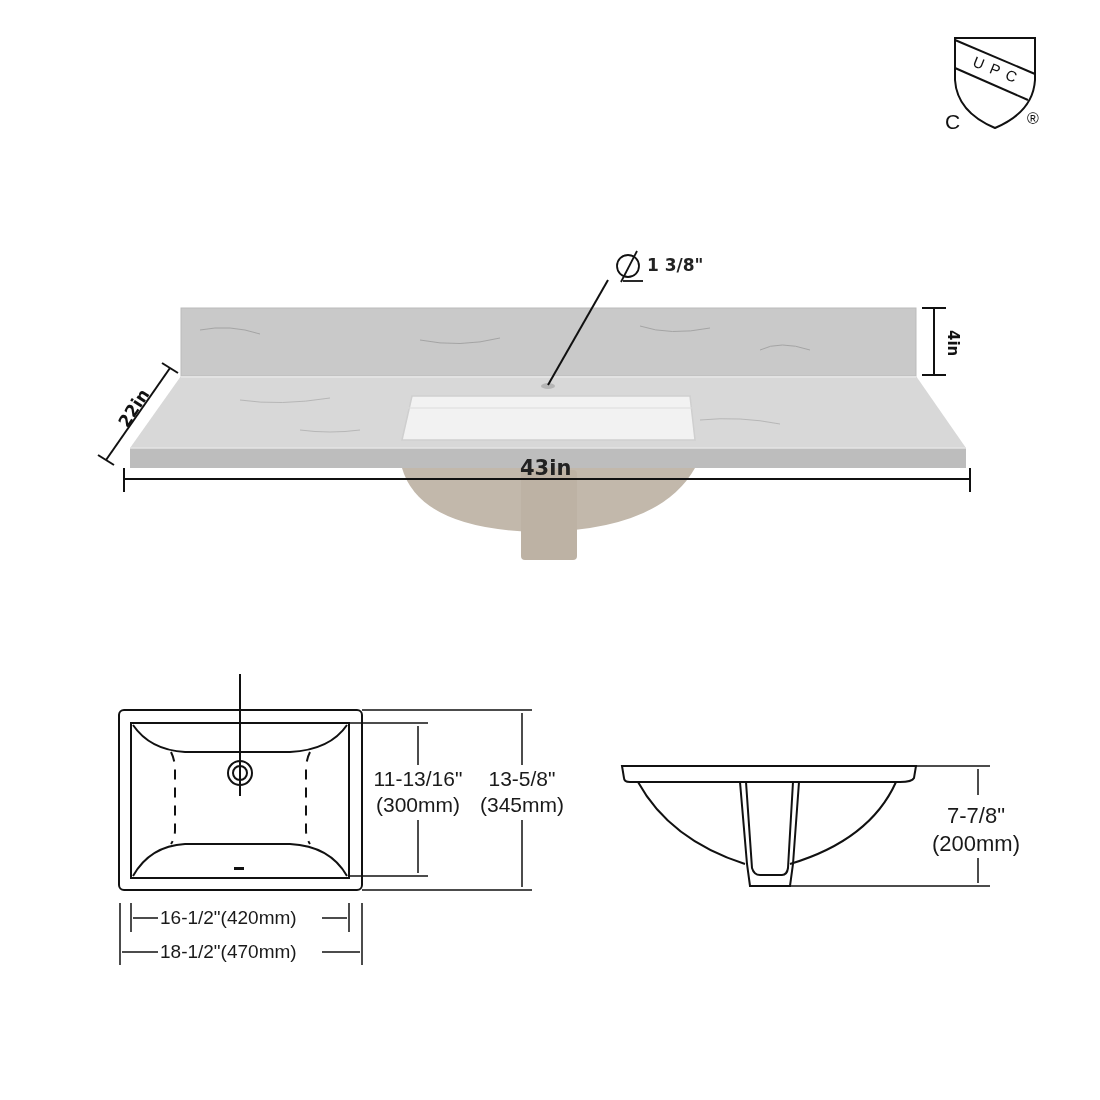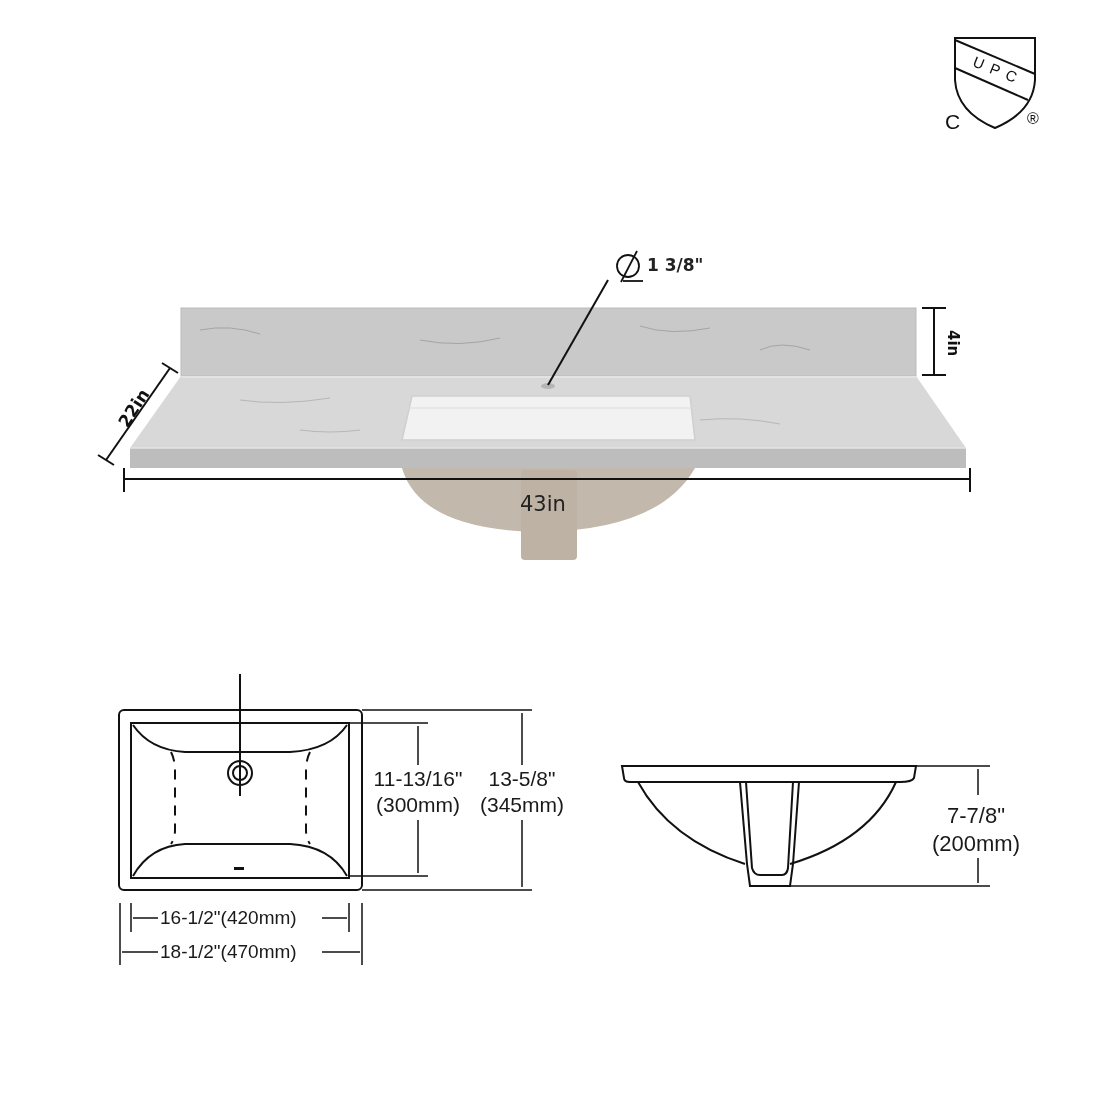--- a/index.html
+++ b/index.html
@@ -115,21 +115,21 @@
     <line x1="978" y1="858" x2="978" y2="883"></line>
   </g>
 </svg>
 
 <div class="lbl" style="left:972px;top:62px;font-family:'Liberation Sans',sans-serif;font-size:15px;letter-spacing:7px;transform:rotate(22deg);">UPC</div>
 <div class="lbl" style="left:945px;top:110px;font-family:'Liberation Sans',sans-serif;font-size:21px;">C</div>
 <div class="lbl" style="left:1027px;top:110px;font-family:'Liberation Sans',sans-serif;font-size:16px;">®</div>
 
 <div class="lbl dim-bold" style="left:647px;top:255px;">1  3/8"</div>
 <div class="lbl" style="left:114px;top:420px;font-size:17px;font-weight:bold;transform-origin:left top;transform:rotate(-57deg);">22in</div>
-<div class="lbl" style="left:520px;top:492px;font-size:21px;font-weight:normal;color:#222;">43in</div>
+<div class="lbl" style="left:520px;top:456px;font-size:21px;font-weight:bold;color:#222;">43in</div>
 <div class="lbl" style="left:962px;top:330px;font-size:15px;font-weight:bold;transform-origin:left top;transform:rotate(90deg);">4in</div>
 
 <div class="lbl dim-thin" style="left:364px;top:766px;width:108px;">
   <div>11-13/16"</div>
   <div>(300mm)</div>
 </div>
 <div class="lbl dim-thin" style="left:474px;top:766px;width:96px;">
   <div>13-5/8"</div>
   <div>(345mm)</div>
 </div>

